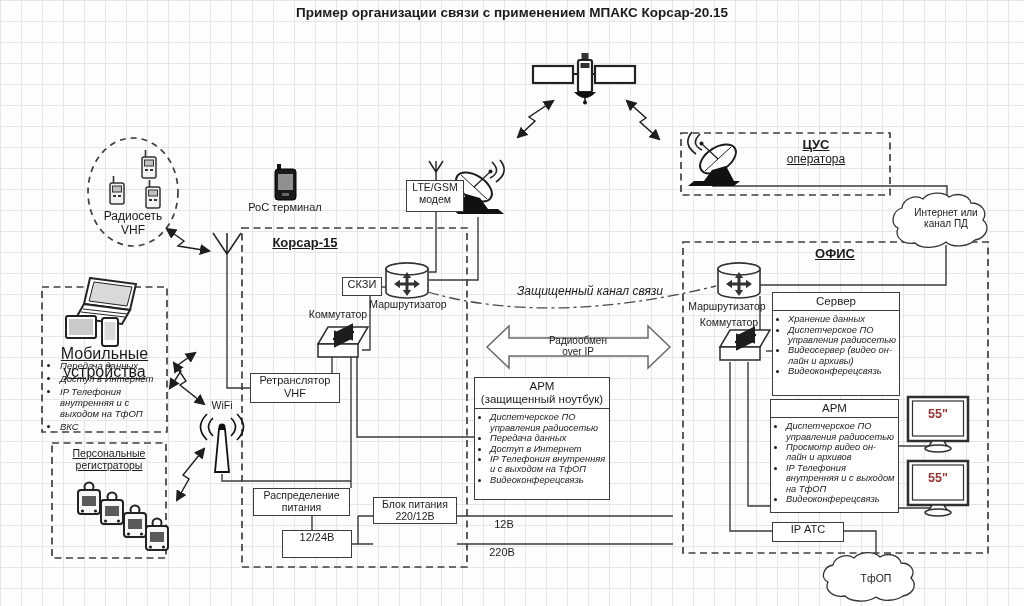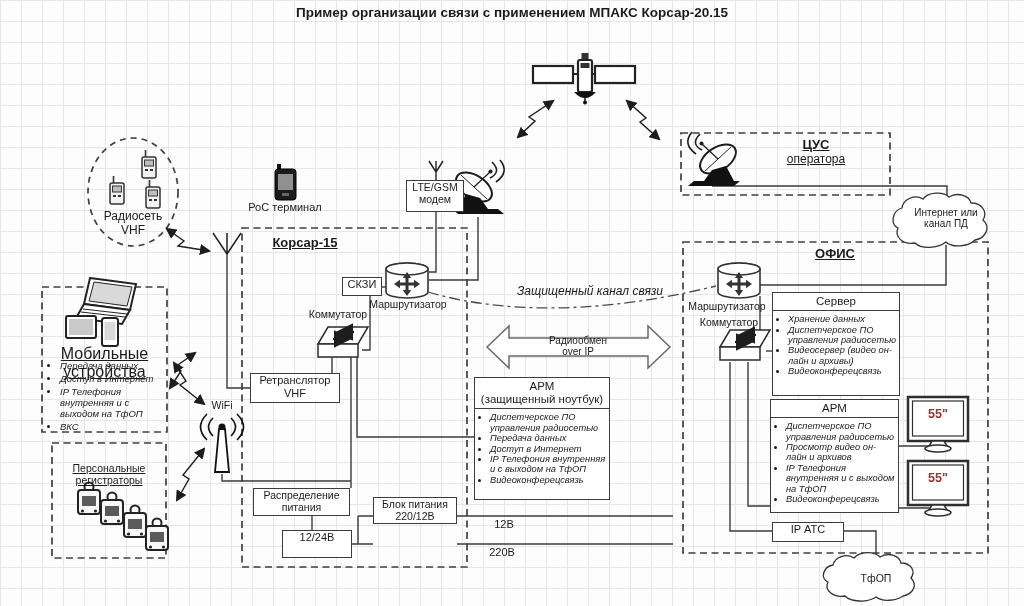--- a/index.html
+++ b/index.html
@@ -263,21 +263,21 @@
 <div class="t c" style="left:200px;top:400px;width:44px;font-size:10.5px">WiFi</div>
 
 <div class="t c u" style="left:44px;top:345px;width:121px;font-size:16px">Мобильные устройства</div>
 <ul class="free" style="left:46px;top:359px;width:118px">
       <li>Передача данных</li>
       <li>Доступ в Интернет</li>
       <li>IP Телефония внутренняя и с выходом на ТфОП</li>
       <li>ВКС</li>
     </ul>
 
-<div class="t c" style="left:54px;top:463px;width:110px;font-size:10.5px">
+<div class="t c" style="left:54px;top:448px;width:110px;font-size:10.5px">
   <span class="blk u">Персональные</span>
   <span class="blk u">регистраторы</span>
 </div>
 
 <div class="lbox" style="left:474px;top:377px;width:136px;height:123px">
   <div class="hd" style="font-size:11.5px">
     <span class="blk">АРМ</span>
     <span class="blk">(защищенный ноутбук)</span>
   </div>
   <ul>

